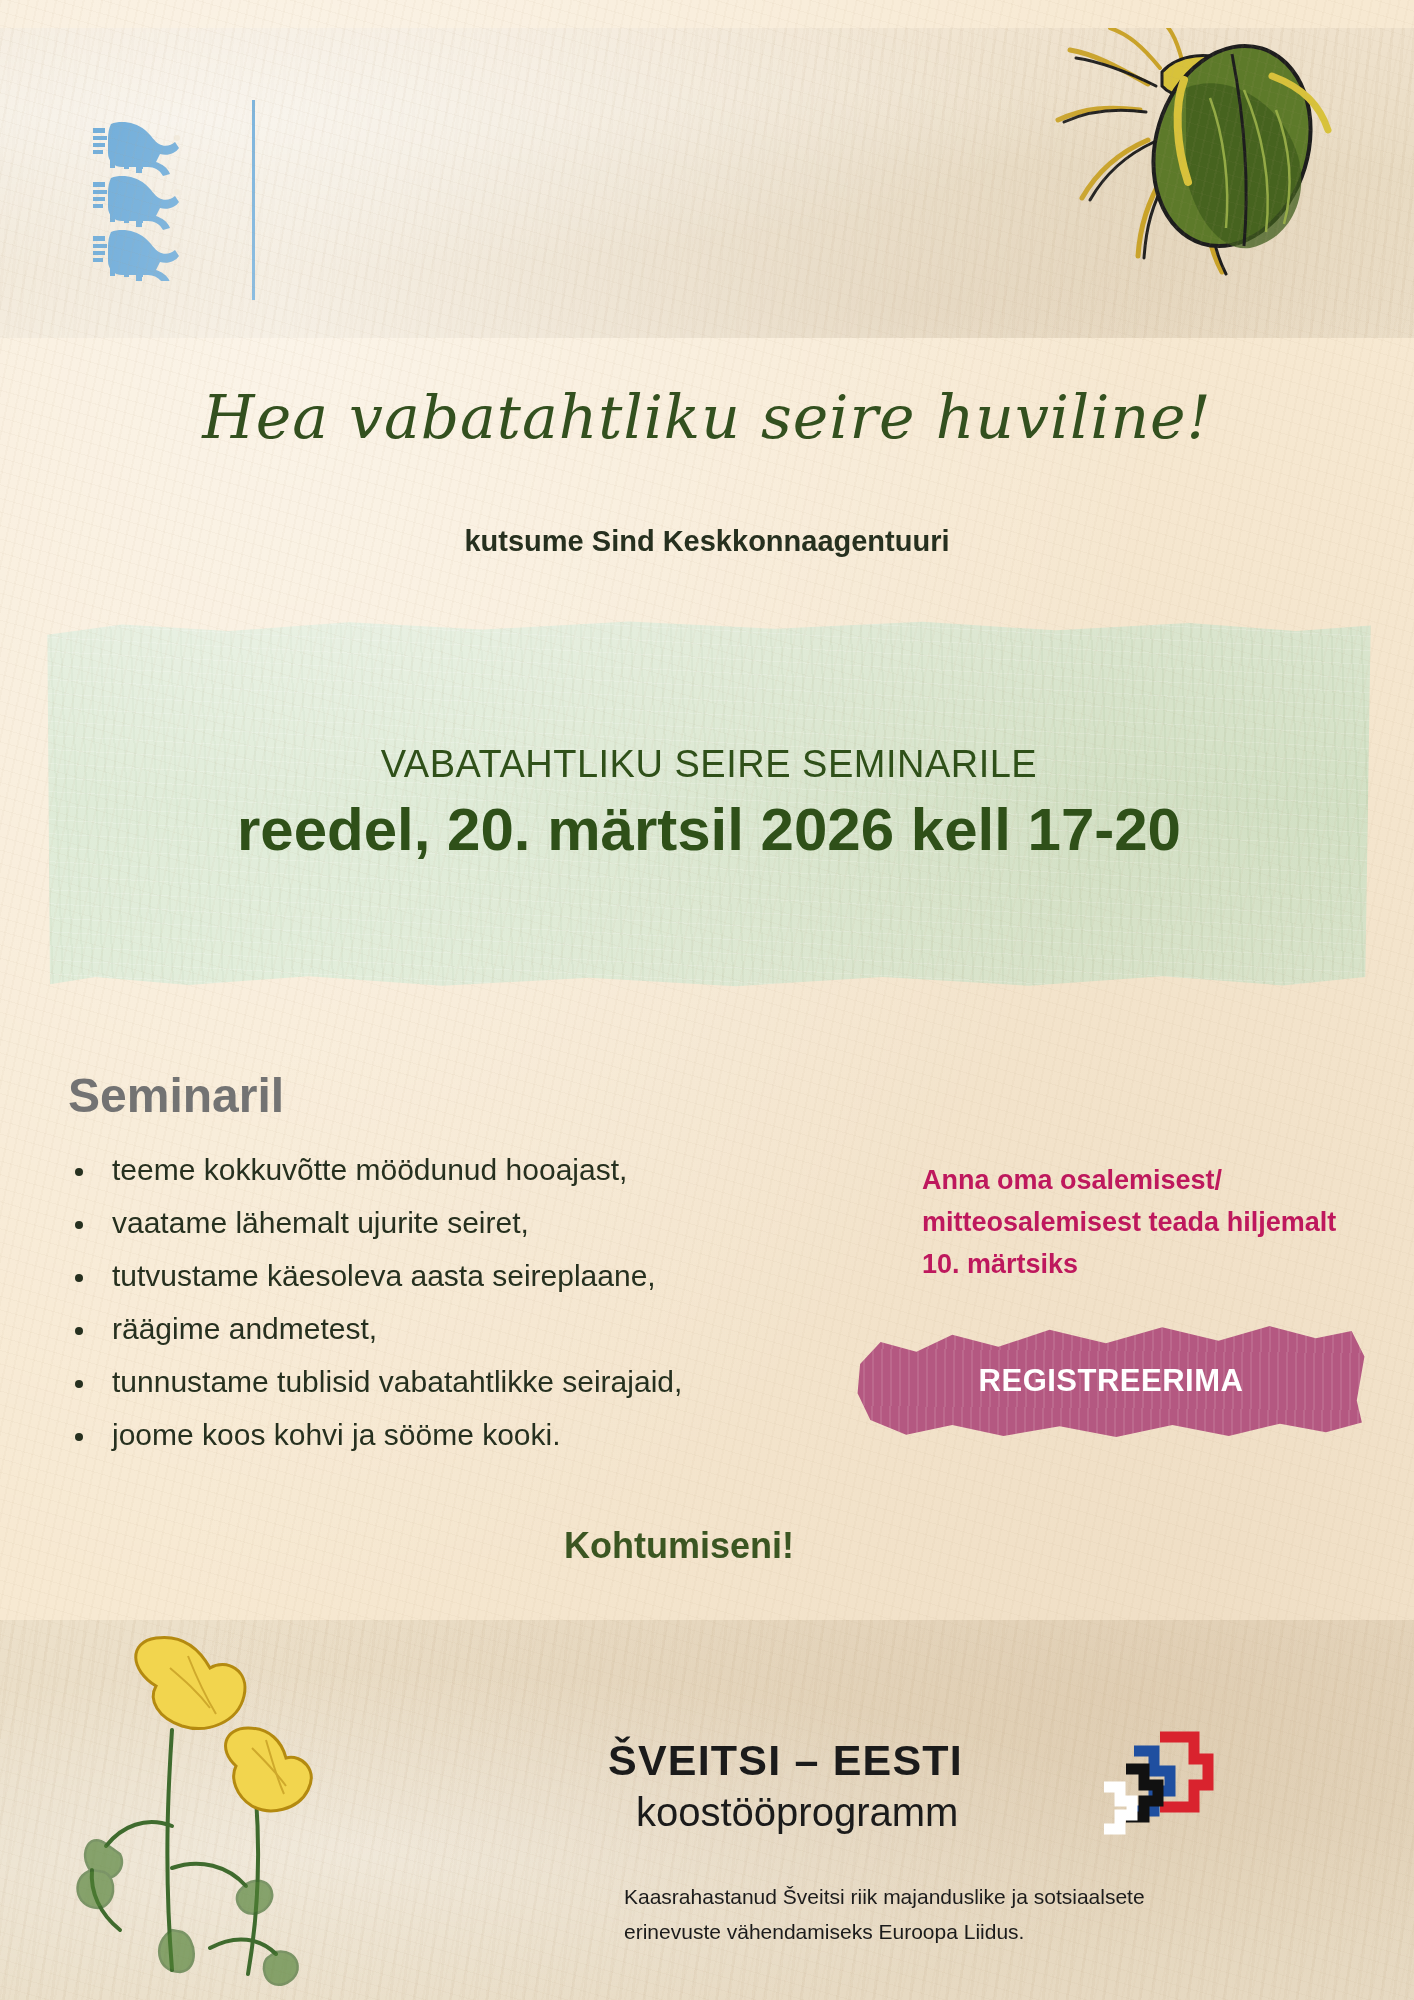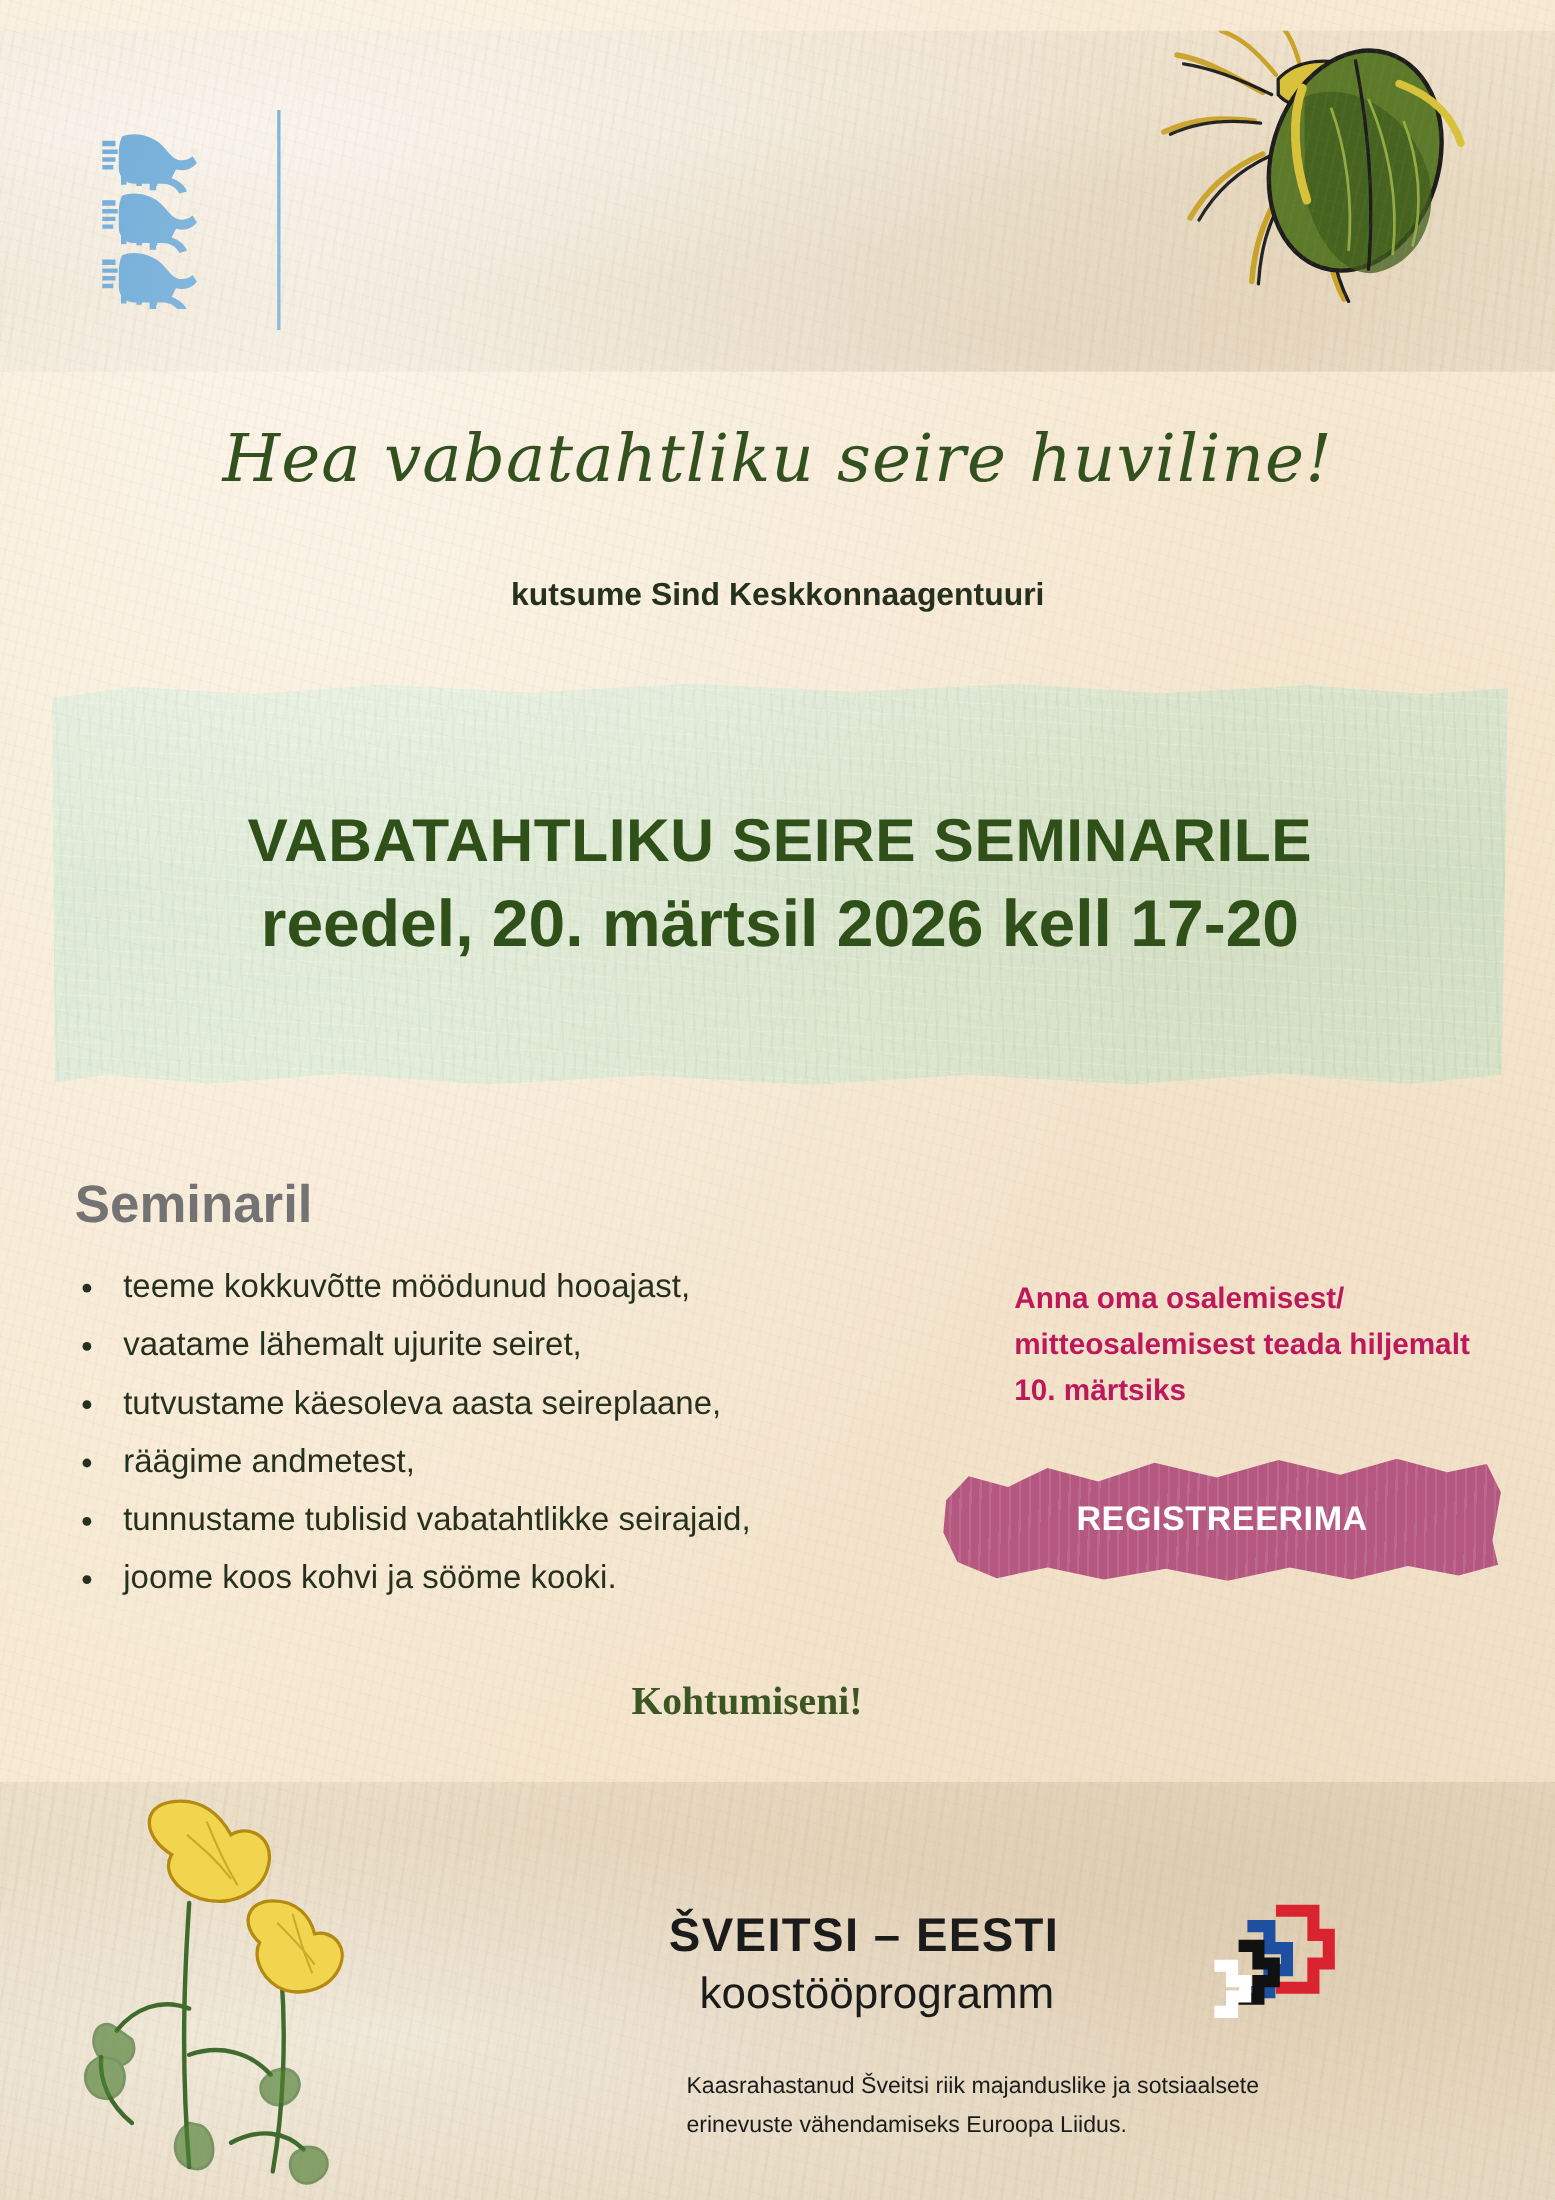--- a/index.html
+++ b/index.html
@@ -119,22 +119,22 @@
     width: 1334px; height: 368px;
     z-index: 6;
     display: flex;
     flex-direction: column;
     align-items: center;
     justify-content: center;
     text-align: center;
     color: #2f5019;
   }
   .tape-line1 {
-    font-size: 55px;
-    font-weight: bold;
+    font-size: 38px;
+    font-weight: normal;
     letter-spacing: 0.5px;
     line-height: 1.18;
   }
   .tape-line2 {
     font-size: 60px;
     font-weight: bold;
     margin-top: 8px;
     line-height: 1.2;
   }
   .tape-line3 {
@@ -173,21 +173,20 @@
 
   .closing {
     position: absolute;
     left: 0; top: 1525px;
     width: 1358px;
     text-align: center;
     font-size: 36px;
     font-weight: bold;
     color: #3b5622;
     z-index: 6;
-    font-family: Liberation Serif, serif;
   }
 
   
   .note {
     position: absolute;
     left: 922px; top: 1160px;
     width: 420px;
     font-size: 27px;
     font-weight: bold;
     color: #be185d;

